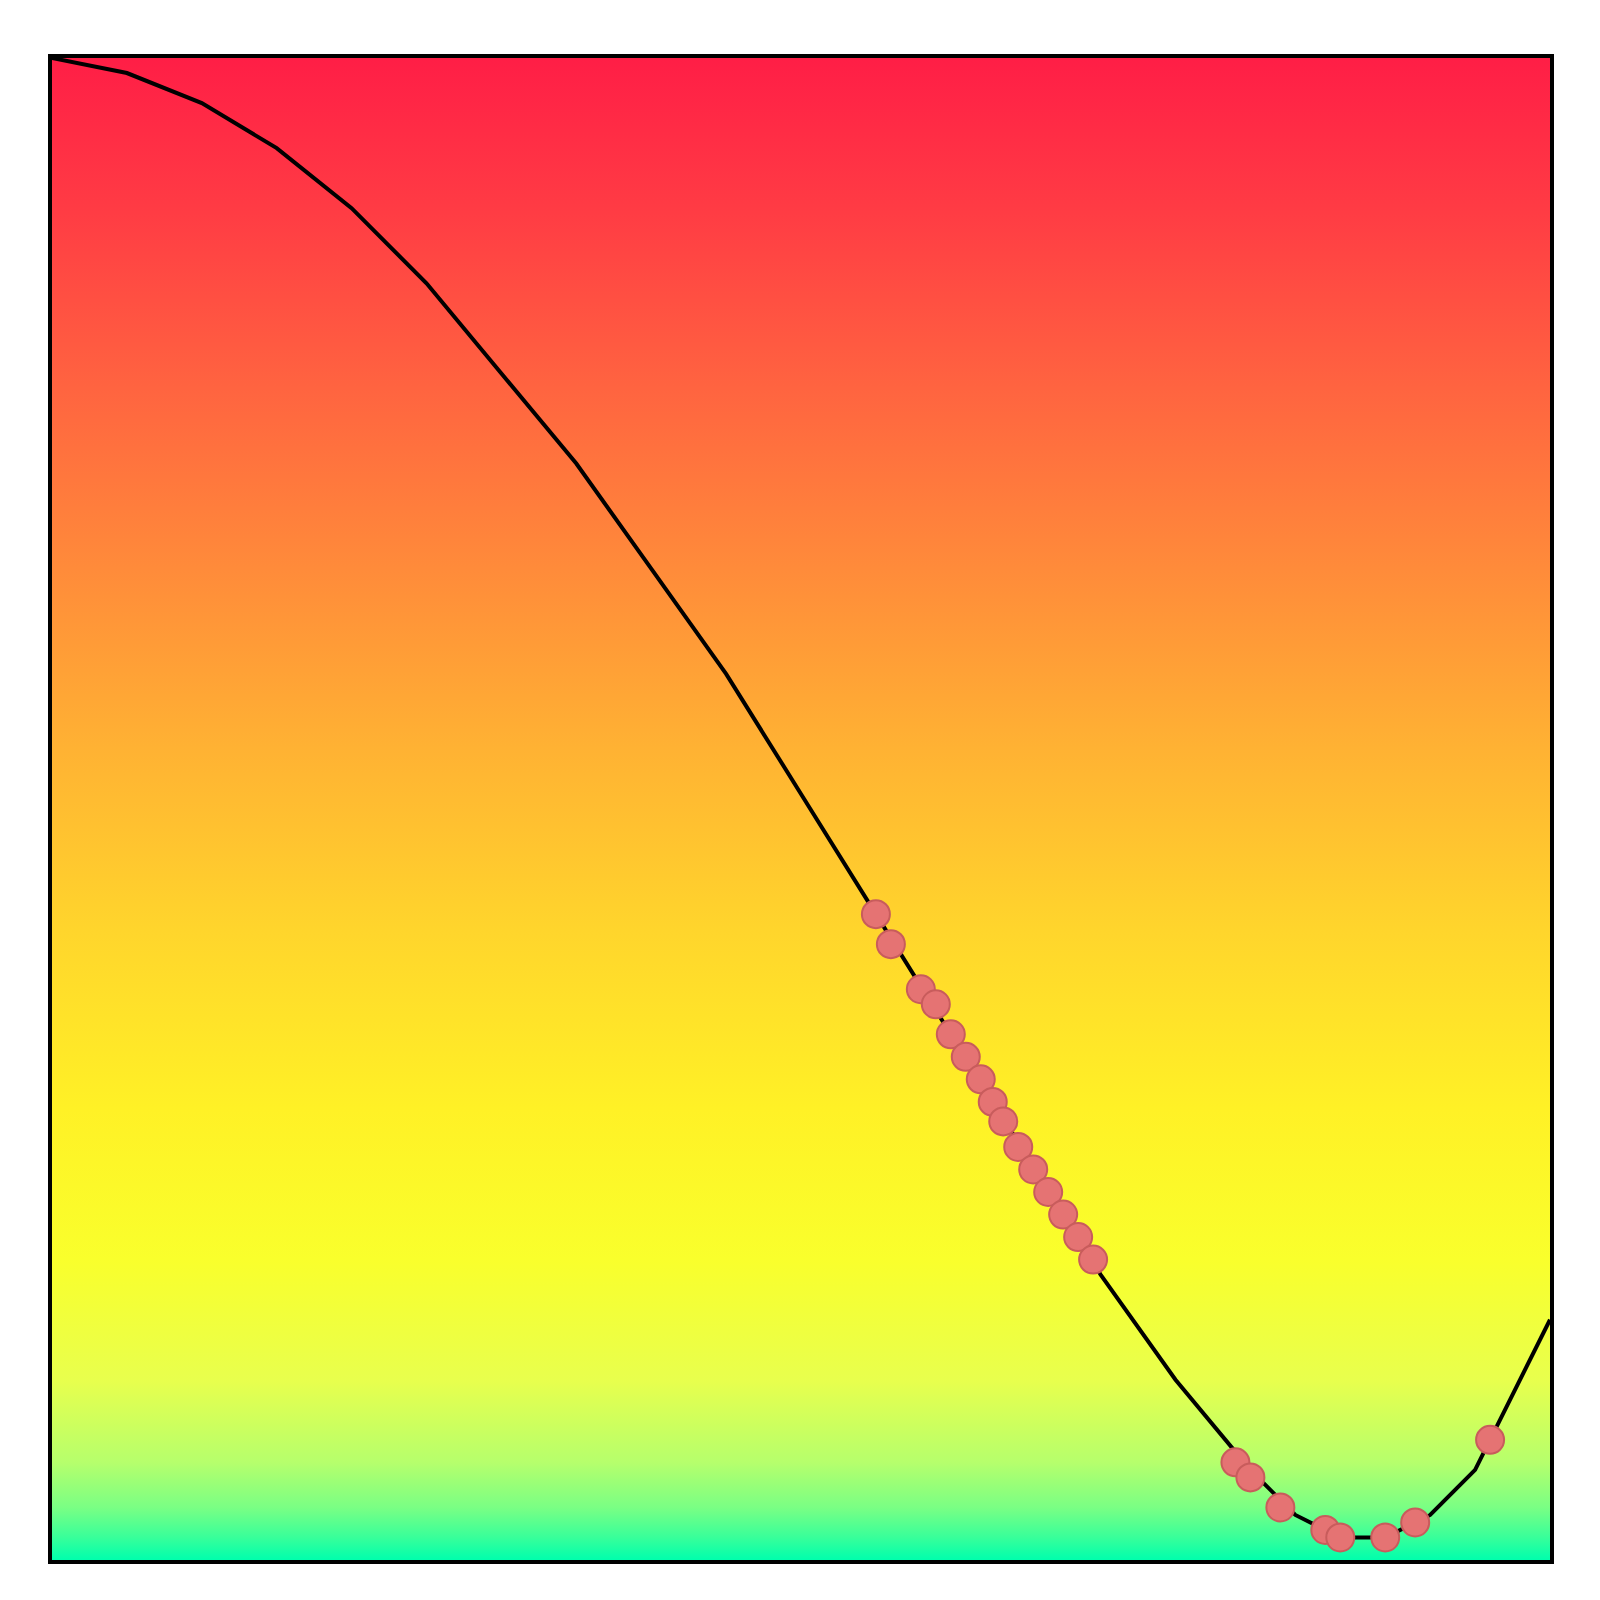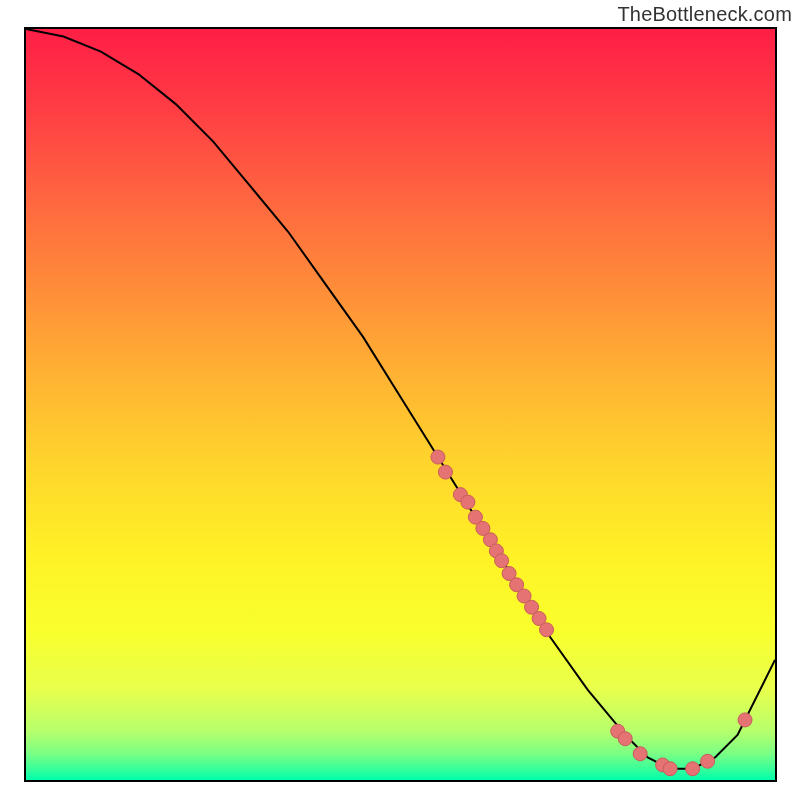--- a/index.html
+++ b/index.html
@@ -57,21 +57,20 @@
   svg.overlay {
     position: absolute;
     inset: 0;
   }
 </style>
 </head>
 <body>
 
 <div class="outer">
 
-  <div class="watermark">TheBottleneck.com</div>
 
   <div class="plot-frame">
     <div class="bg-gradient"></div>
     <svg class="overlay" viewBox="0 0 749 751" preserveAspectRatio="none">
       <path id="curve-path" fill="none" stroke="#000000" stroke-width="2" d="M0.00 0.00 L37.45 7.51 L74.90 22.53 L112.35 45.06 L149.80 75.10 L187.25 112.65 L224.70 157.71 L262.15 202.77 L299.60 255.34 L337.05 307.91 L374.50 367.99 L411.95 428.07 L449.40 488.15 L486.85 548.23 L524.30 608.31 L561.75 660.88 L599.20 705.94 L621.67 728.47 L644.14 739.74 L666.61 739.74 L689.08 728.47 L711.55 705.94 L749.00 630.84"></path>
       <g id="markers-group">
           <circle cx="411.95" cy="428.07" r="7" fill="#e57373" stroke="#c85c5c" stroke-width="1"></circle>
           <circle cx="419.44" cy="443.09" r="7" fill="#e57373" stroke="#c85c5c" stroke-width="1"></circle>
           <circle cx="434.42" cy="465.62" r="7" fill="#e57373" stroke="#c85c5c" stroke-width="1"></circle>
           <circle cx="441.91" cy="473.13" r="7" fill="#e57373" stroke="#c85c5c" stroke-width="1"></circle>

